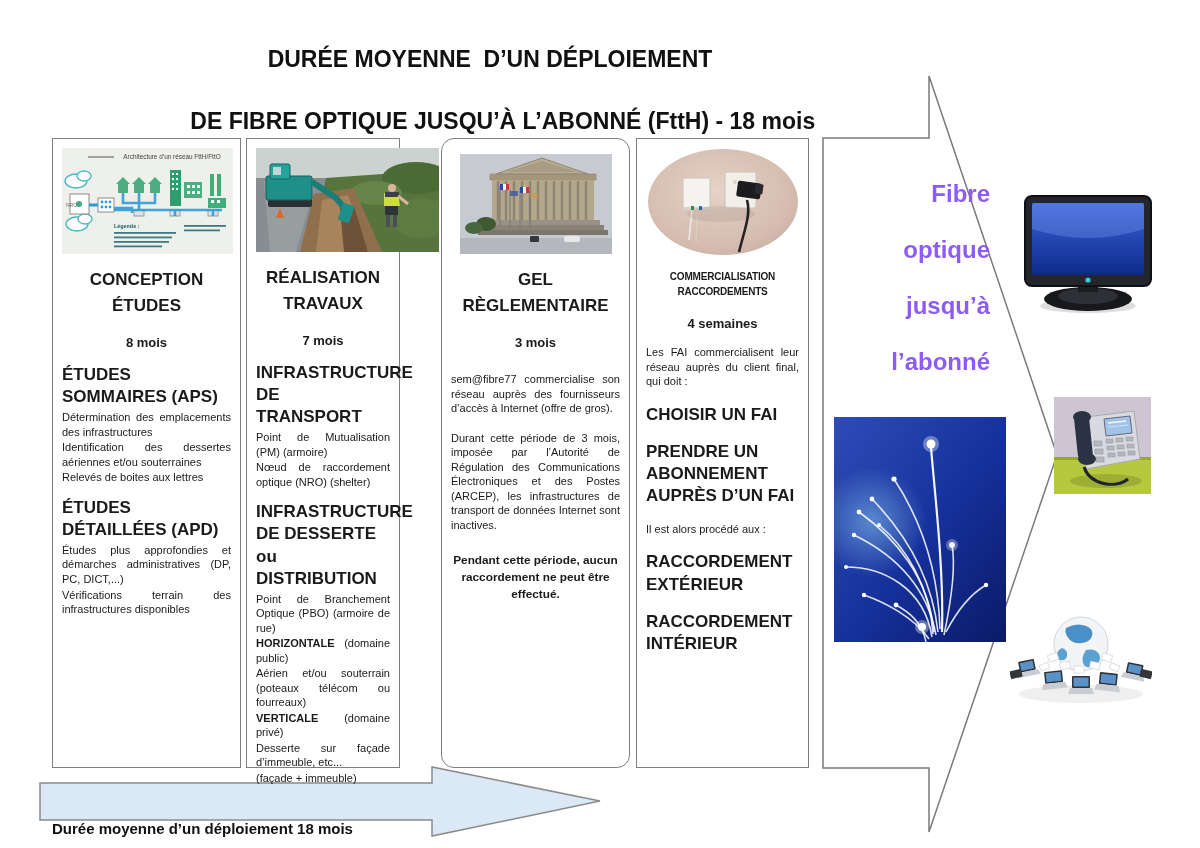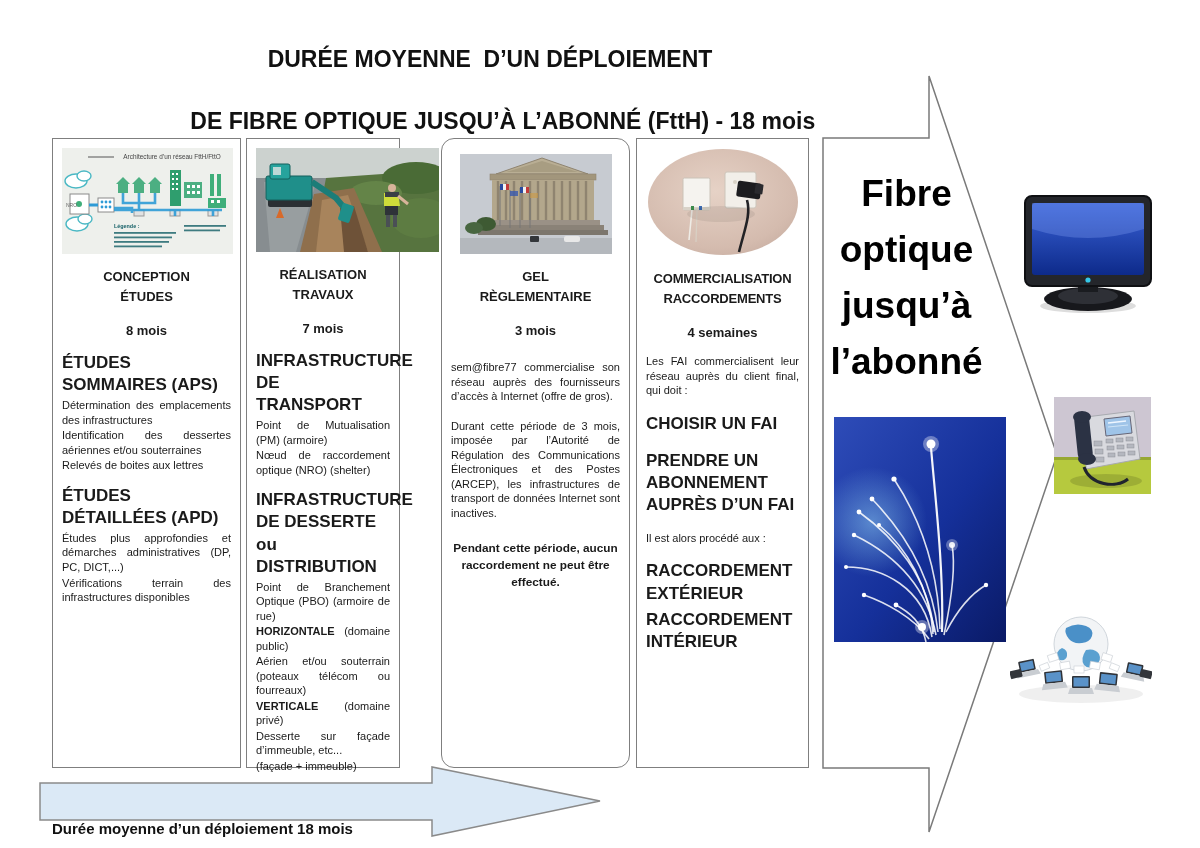--- a/index.html
+++ b/index.html
@@ -8,30 +8,30 @@
   .overlay{position:absolute;left:0;top:0;z-index:0;}
   .title{position:absolute;left:60px;top:44px;width:860px;text-align:center;z-index:2;
          font-weight:bold;font-size:23px;line-height:31px;color:#111;white-space:pre;}
   .col{position:absolute;top:138px;height:630px;border:1px solid #7f7f7f;background:#fff;
        box-sizing:border-box;padding:0 9px;z-index:1;}
   .col1{left:52px;width:189px;}
   .col2{left:246px;width:154px;}
   .col3{left:441px;width:189px;border-radius:13px;}
   .col4{left:636px;width:173px;}
   .col-img{display:block;margin:9px auto 0;}
-  .col-title{text-align:center;font-weight:bold;font-size:13px;line-height:1.5;margin-top:13px;}
-  .col4 .col-title{font-size:13px;letter-spacing:-0.2px;}
+  .col-title{text-align:center;font-weight:bold;font-size:17px;line-height:1.5;margin-top:13px;}
+  .col4 .col-title{font-size:10px;letter-spacing:-0.2px;}
   .col-duration{text-align:center;font-weight:bold;font-size:13px;margin:17px 0 14px;}
   .blk-h{font-weight:bold;font-size:17px;line-height:1.3;margin:12px 0 2px;}
   .blk-b{font-size:11px;line-height:1.32;text-align:justify;margin:0 0 1px;}
   .blk-b .lead{font-weight:bold;}
   .blk-bc{font-weight:bold;font-size:11.8px;line-height:1.45;text-align:center;margin-top:20px;}
   .gap{height:8px;}
-  .arrow-text{position:absolute;left:823px;top:166px;width:167px;z-index:2;text-align:center;
-              font-weight:bold;font-size:37px;line-height:56px;color:#000000;}
+  .arrow-text{position:absolute;left:823px;top:166px;width:167px;z-index:2;text-align:right;
+              font-weight:bold;font-size:24px;line-height:56px;color:#8b5cf6;}
   .arrow-text div{height:56px;}
   .fiber-photo{position:absolute;left:834px;top:417px;z-index:2;}
   .icon-tv{position:absolute;left:1023px;top:194px;z-index:2;}
   .icon-phone{position:absolute;left:1054px;top:397px;z-index:2;}
   .icon-net{position:absolute;left:1010px;top:610px;z-index:2;}
   .bottom-arrow-label{position:absolute;left:52px;top:820px;z-index:2;
                       font-weight:bold;font-size:15px;color:#111;}
 </style>
 </head>
 <body>
@@ -282,21 +282,21 @@
     <div class="col-title">
       <span>COMMERCIALISATION</span><br>
       <span>RACCORDEMENTS</span>
     </div>
     <div class="col-duration">4 semaines</div>
     <div class="blk-b">Les FAI commercialisent leur réseau auprès du client final, qui doit :</div>
     <div class="blk-h" style="margin-top:15px">CHOISIR UN FAI</div>
     <div class="blk-h" style="margin-top:15px">PRENDRE UN ABONNEMENT AUPRÈS D’UN FAI</div>
     <div class="blk-b" style="margin-top:15px">Il est alors procédé aux :</div>
     <div class="blk-h" style="margin-top:15px">RACCORDEMENT EXTÉRIEUR</div>
-    <div class="blk-h" style="margin-top:4px">RACCORDEMENT INTÉRIEUR</div>
+    <div class="blk-h" style="margin-top:15px">RACCORDEMENT INTÉRIEUR</div>
   </div>
 
   <div class="arrow-text">
     <div>Fibre</div>
     <div>optique</div>
     <div>jusqu’à</div>
     <div>l’abonné</div>
   </div>
 
   <svg class="fiber-photo" width="172" height="225" viewBox="0 0 172 225">

